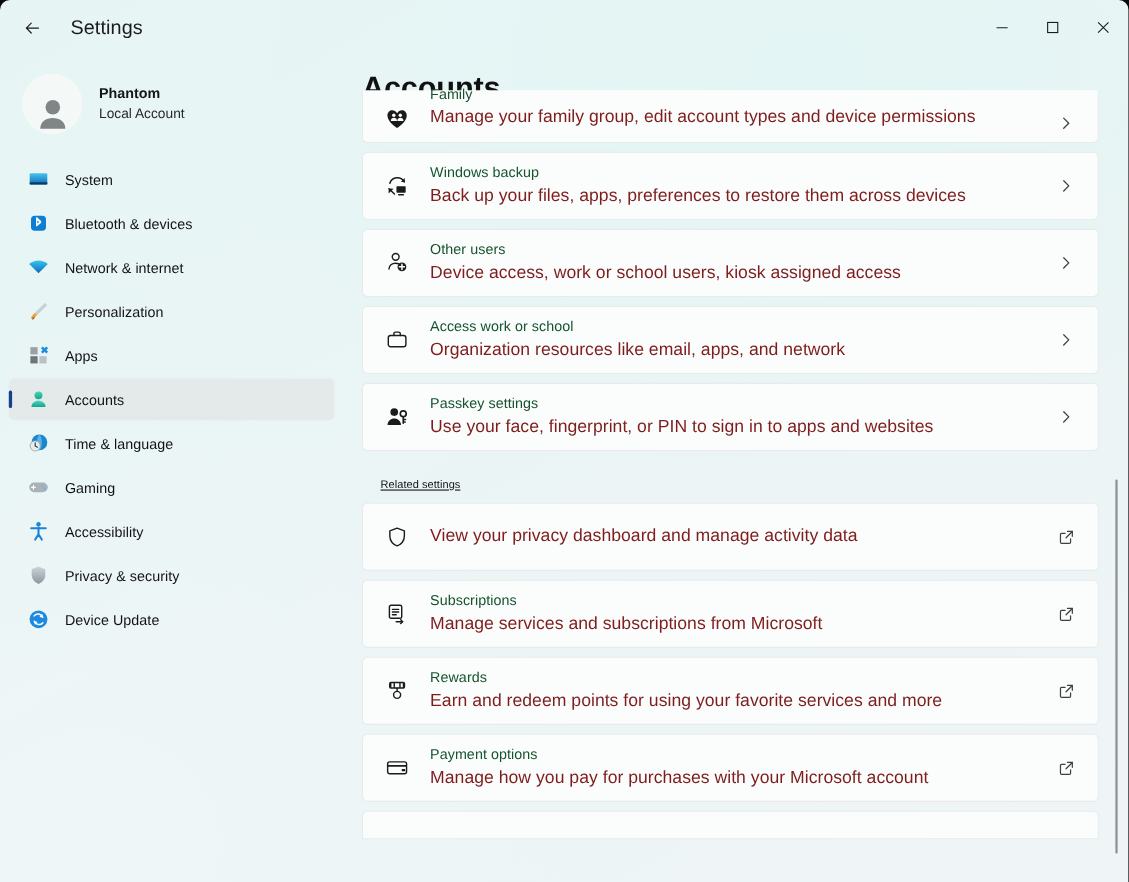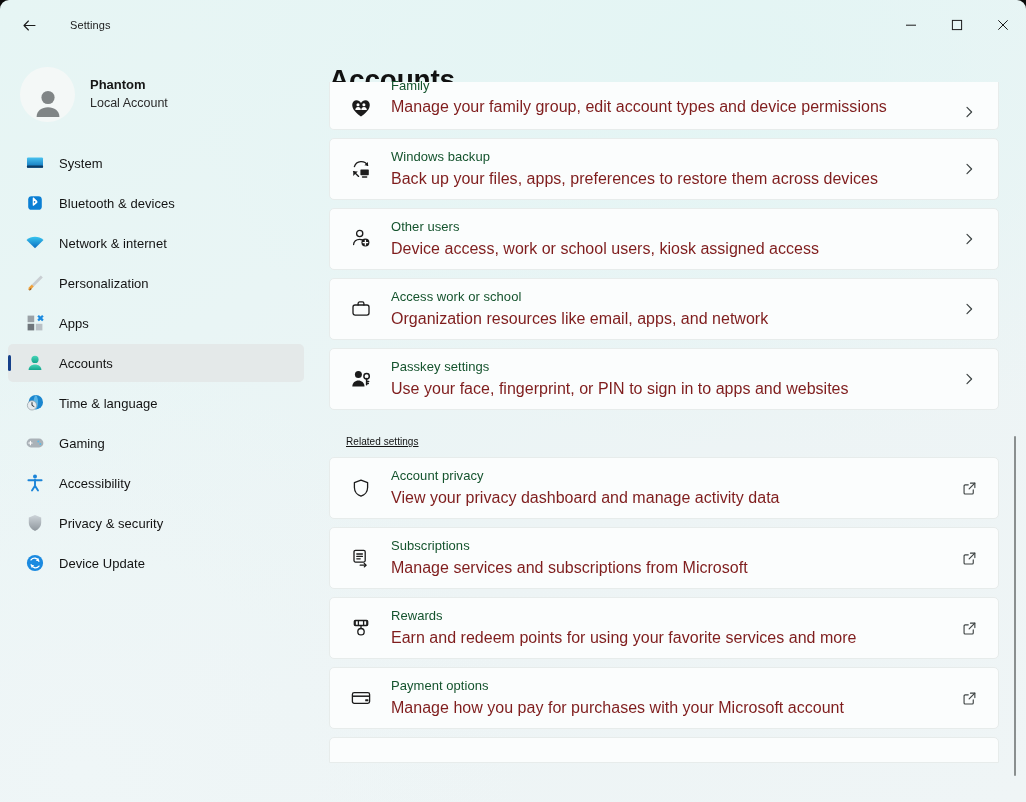--- a/index.html
+++ b/index.html
@@ -26,21 +26,21 @@
   .titlebar {
     position:absolute; left:0; top:0; width:1026px; height:50px;
     display:flex; align-items:center;
   }
   .back-btn {
     width:34px; height:30px; margin-left:12px;
     display:flex; align-items:center; justify-content:center;
     border-radius:5px; cursor:pointer;
   }
   .title-text {
-    margin-left:24px; font-size:11px; color:#1b1b1b; letter-spacing:.1px;
+    margin-left:18px; font-size:18px; color:#1b1b1b; letter-spacing:.1px;
   }
   .win-controls { margin-left:auto; display:flex; height:50px; }
   .wc {
     width:46px; height:50px; display:flex; align-items:center; justify-content:center;
     cursor:pointer;
   }
 
   
   .sidebar {
     position:absolute; left:0; top:50px; width:312px; height:752px;
@@ -434,21 +434,20 @@
 
       <div class="section-head">Related settings</div>
 
       <div class="card">
         <span class="card-ico">
           <svg width="22" height="22" viewBox="0 0 22 22" fill="none" stroke="#1b1b1b" stroke-width="1.3">
             <path d="M11 3.1l6.6 2.5v5.0c0 4.4-3.2 7.6-6.6 8.6-3.4-1.0-6.6-4.2-6.6-8.6V5.6z" stroke-linejoin="round"></path>
           </svg>
         </span>
         <div class="card-text">
-          <div class="card-title">Account privacy</div>
           <div class="card-sub">View your privacy dashboard and manage activity data</div>
         </div>
         <span class="card-aff">
           <svg width="15" height="15" viewBox="0 0 16 16" fill="none" stroke="#3c4242" stroke-width="1.2">
             <path d="M9.0 2.3h4.7v4.7" stroke-linecap="round" stroke-linejoin="round"></path>
             <path d="M13.7 2.3L7.6 8.4" stroke-linecap="round"></path>
             <path d="M12.0 9.4v3.4c0 .6-.5 1.1-1.1 1.1H3.3c-.6 0-1.1-.5-1.1-1.1V5.2c0-.6.5-1.1 1.1-1.1h3.4" stroke-linecap="round" stroke-linejoin="round"></path>
           </svg>
         </span>
       </div>

